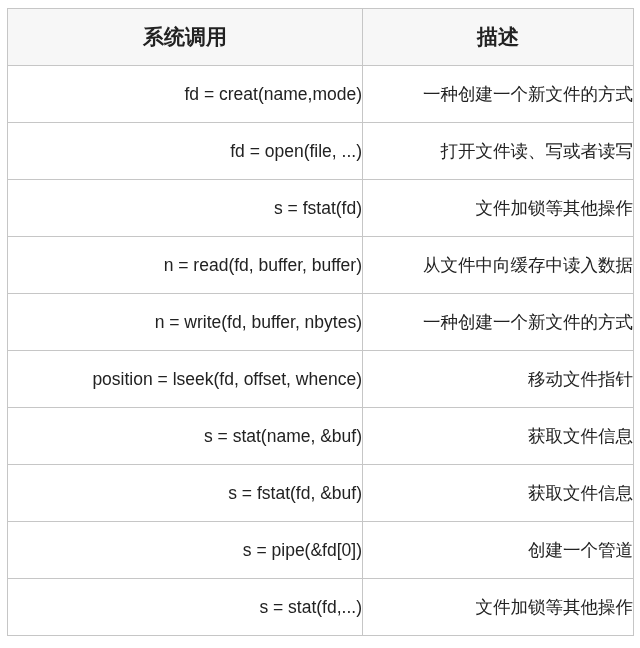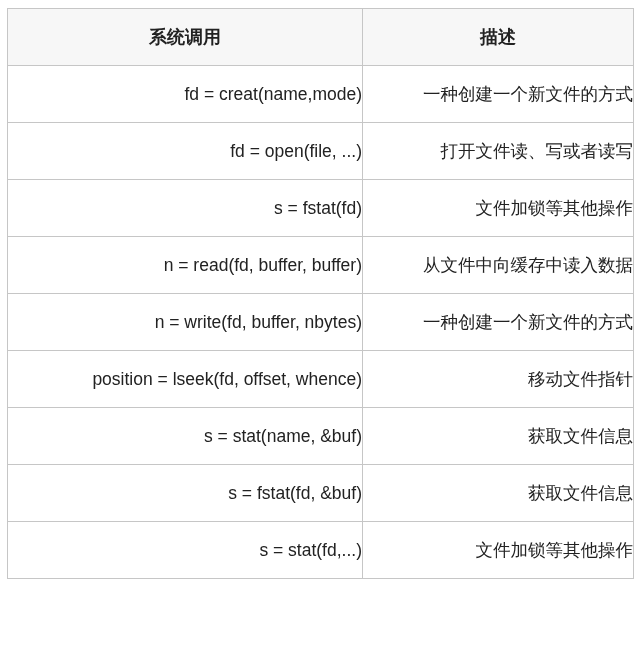--- a/index.html
+++ b/index.html
@@ -28,21 +28,21 @@
     }
     col.c1 { width: 355px; }
     col.c2 { width: 271px; }
     th, td {
       border: 1.5px solid #c6c6c6;
       padding: 0;
     }
     th {
       background: #f7f7f7;
       height: 56px;
-      font-size: 18px;
+      font-size: 21px;
       font-weight: bold;
       text-align: center;
       color: #222222;
     }
     td {
       height: 56px;
       font-size: 17.5px;
       text-align: right;
       padding-left: 20px;
       color: #222222;
@@ -94,18 +94,22 @@
       </tr>
       <tr>
         <td>s = stat(name, &amp;buf)</td>
         <td class="desc">获取文件信息</td>
       </tr>
       <tr>
         <td>s = fstat(fd, &amp;buf)</td>
         <td class="desc">获取文件信息</td>
       </tr>
       <tr>
+        <td>s = pipe(&amp;fd[0])</td>
+        <td class="desc">创建一个管道</td>
+      </tr>
+      <tr>
         <td>s = stat(fd,...)</td>
         <td class="desc">文件加锁等其他操作</td>
       </tr>
     </tbody>
   </table>
 </div>
 
 </body></html>

